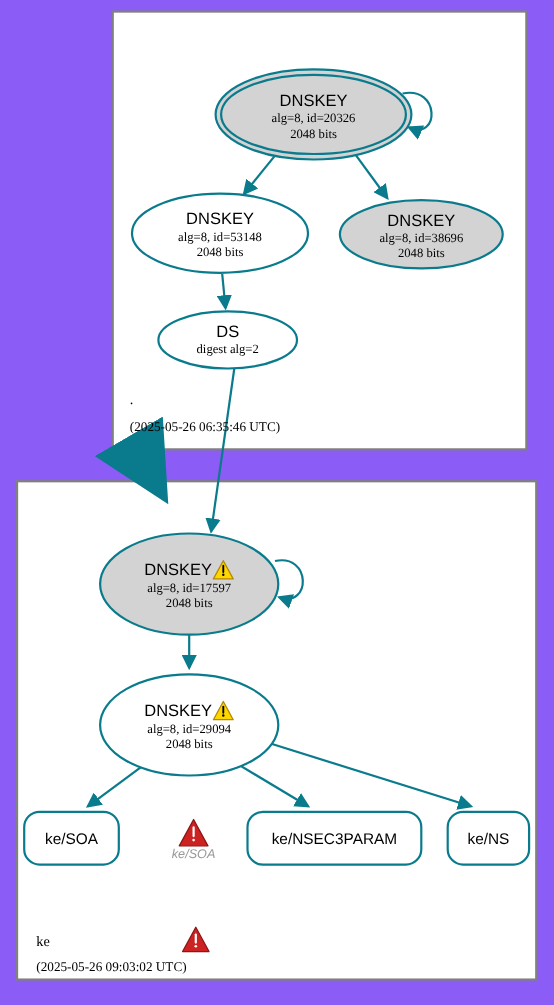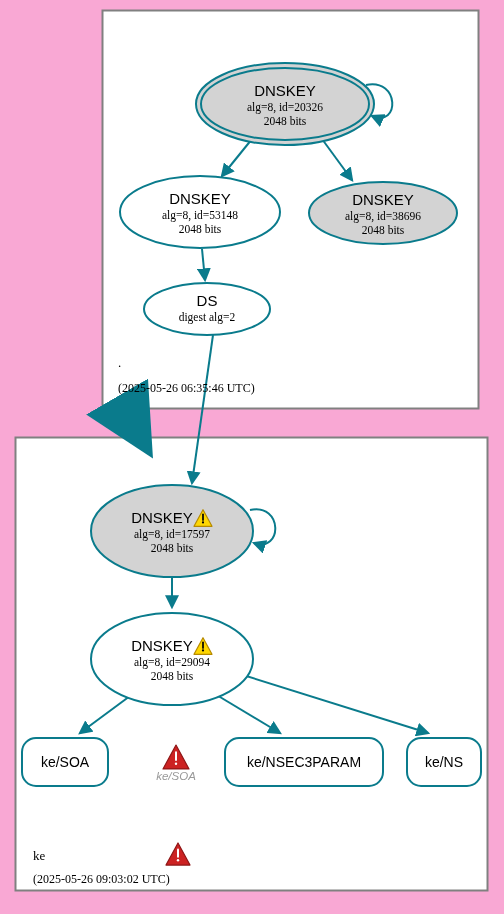--- a/index.html
+++ b/index.html
@@ -7,21 +7,21 @@
     padding: 0;
     background: #ffffff;
   }
   body {
     font-family: "Liberation Sans", sans-serif;
   }
   #stage {
     position: relative;
     width: 504px;
     height: 914px;
-    background: #f9a8d4;
+    background: #8b5cf6;
     overflow: hidden;
   }
   svg.canvas {
     position: absolute;
     left: 0;
     top: 0;
     width: 504px;
     height: 914px;
   }
   .node-title {

